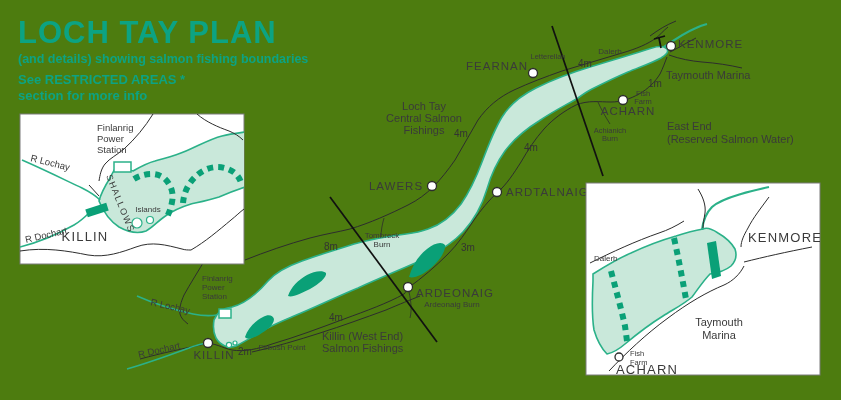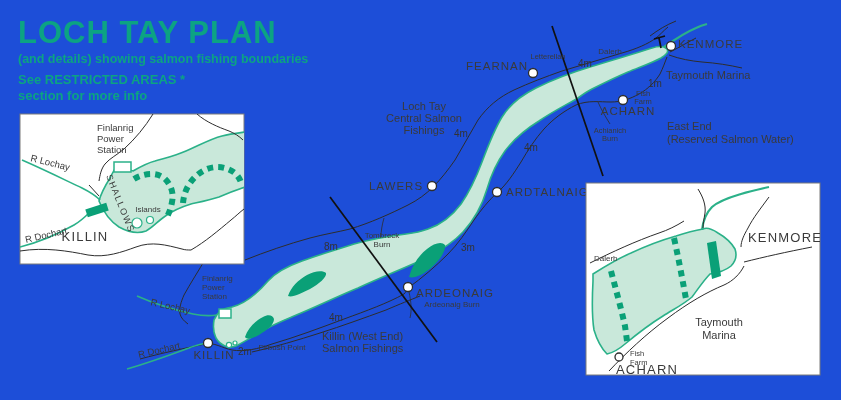--- a/index.html
+++ b/index.html
@@ -1,16 +1,16 @@
 <!DOCTYPE html>
 <html><head>
 <meta charset="utf-8">
 <style>
   html,body{margin:0;padding:0;background:#ffffff;}
-  #stage{position:relative;width:841px;height:400px;background:#1d4ed8;overflow:hidden;
+  #stage{position:relative;width:841px;height:400px;background:#4d7c0f;overflow:hidden;
          font-family:"Liberation Sans", sans-serif;}
   svg{display:block;}
   
   .t-title   {font-family:"Liberation Sans",sans-serif;font-size:31px;font-weight:bold;letter-spacing:1px;fill:#0ca383;}
   .t-sub     {font-family:"Liberation Sans",sans-serif;font-size:12.5px;font-weight:bold;fill:#0ca383;}
   .t-note    {font-family:"Liberation Sans",sans-serif;font-size:13px;font-weight:bold;fill:#0ca383;}
   .t-place   {font-family:"Liberation Sans",sans-serif;font-size:11.5px;letter-spacing:1px;fill:#3a3a3a;}
   .t-bigplace{font-family:"Liberation Sans",sans-serif;font-size:13px;letter-spacing:1.2px;fill:#3a3a3a;}
   .t-area    {font-family:"Liberation Sans",sans-serif;font-size:11px;fill:#3a3a3a;}
   .t-small   {font-family:"Liberation Sans",sans-serif;font-size:8px;fill:#3a3a3a;}

